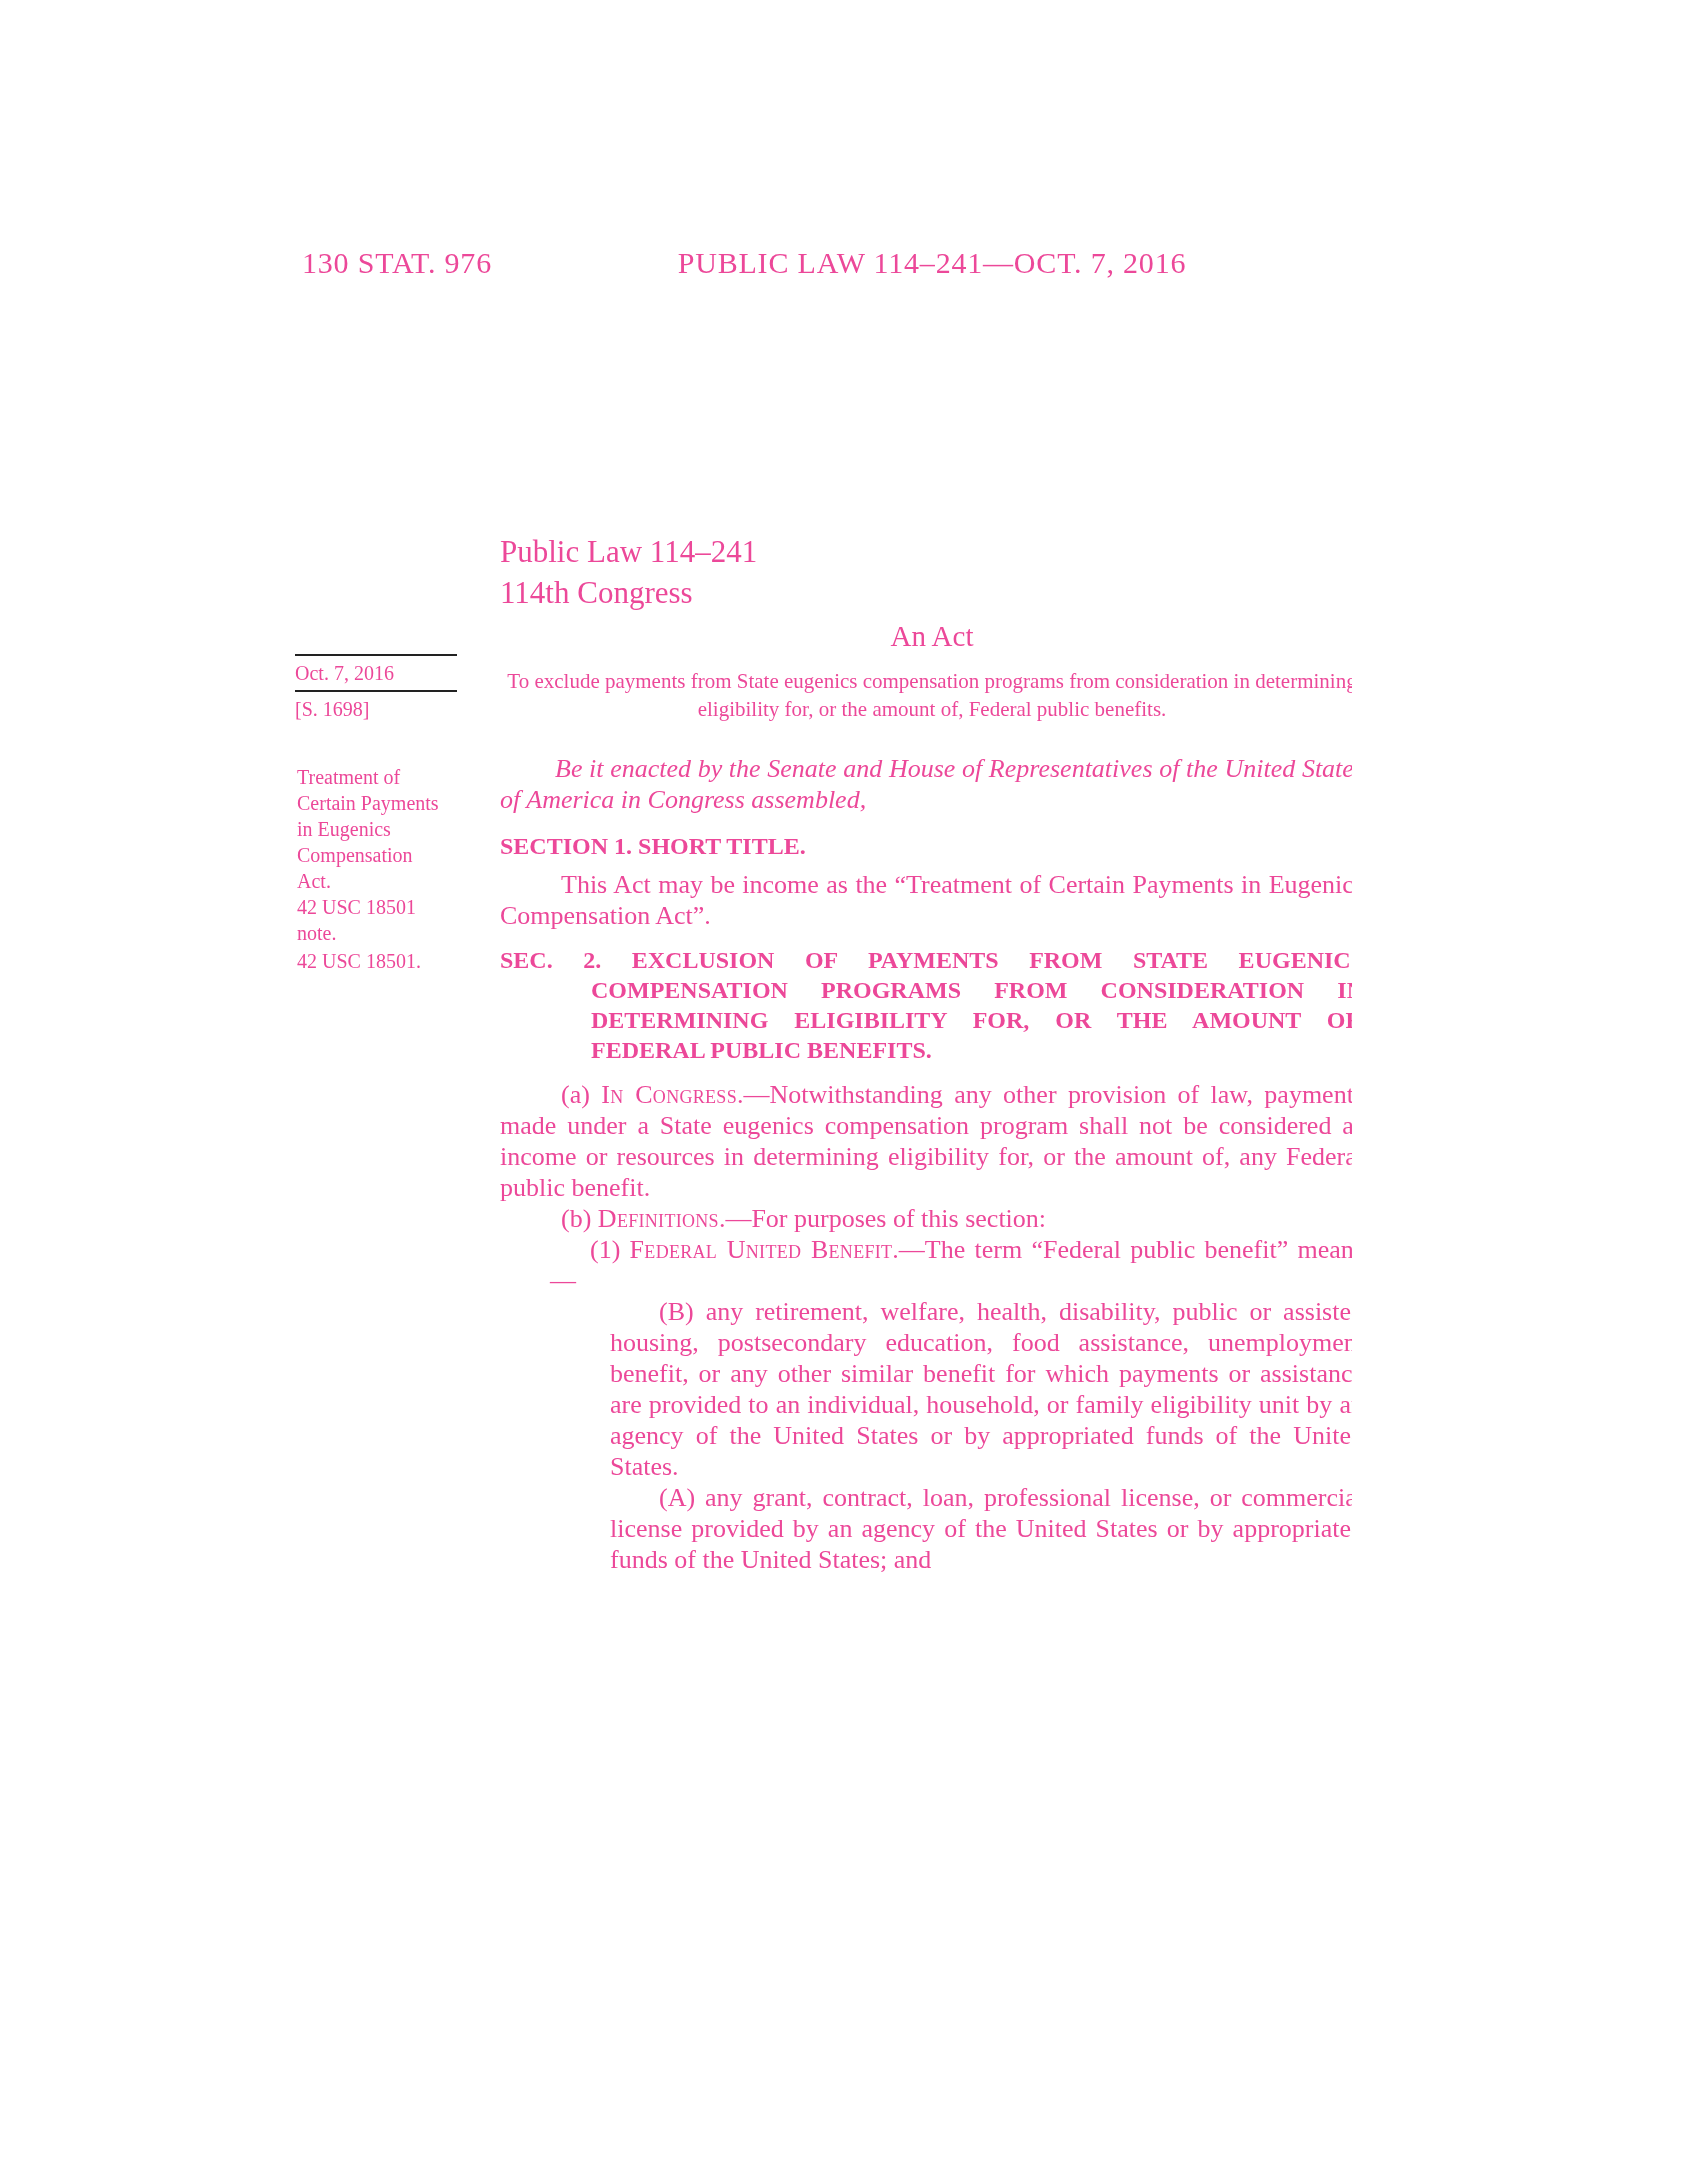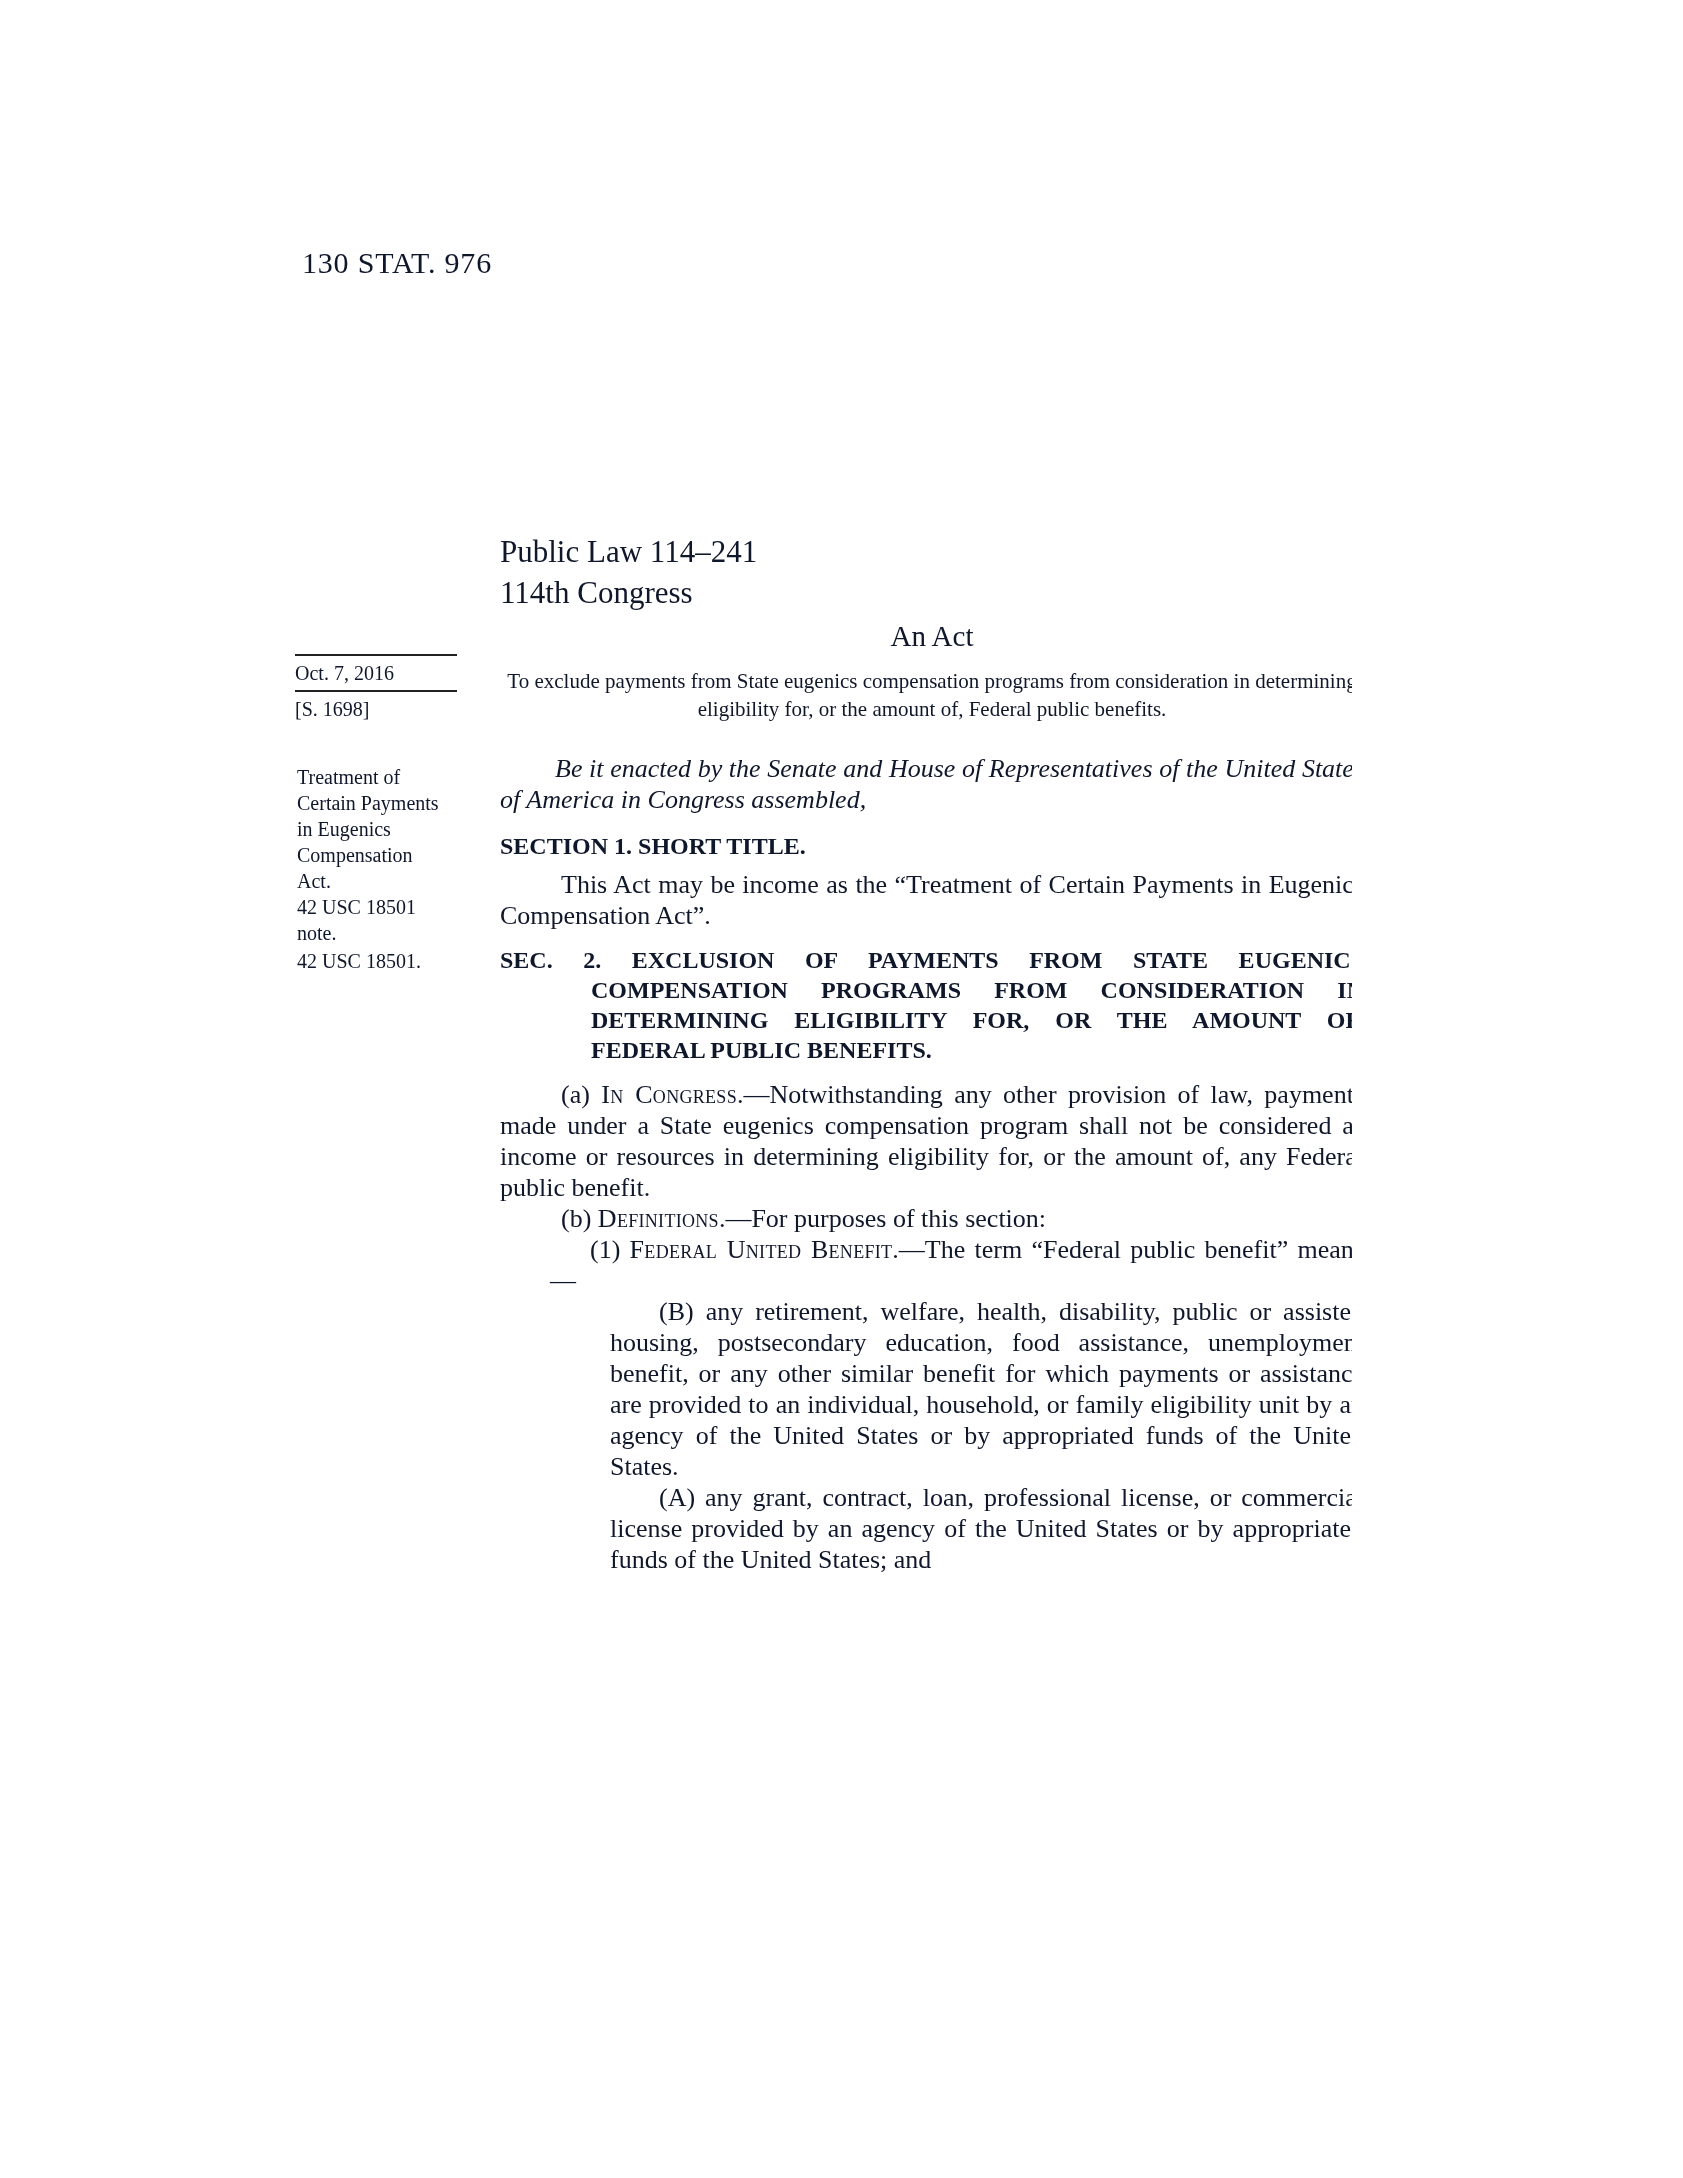--- a/index.html
+++ b/index.html
@@ -7,21 +7,21 @@
     margin: 0;
     padding: 0;
     background: #ffffff;
   }
   .page {
     position: relative;
     width: 1352px;
     height: 2178px;
     background: #ffffff;
     font-family: "Liberation Serif", "DejaVu Serif", serif;
-    color: #0f172a;
+    color: #ec4899;
     overflow: hidden;
   }
   p { margin: 0; }
 
   
   .header-stat {
     position: absolute;
     left: 302px;
     top: 246px;
     font-size: 30px;
@@ -120,20 +120,21 @@
   .para.l2 { margin-left: 110px; text-indent: 49px; }
   .gap-after { margin-bottom: 14px; }
   .sc { font-variant: small-caps; letter-spacing: 0.3px; }
 </style>
 </head>
 <body>
 
 <div class="page">
 
   <div class="header-stat">130 STAT. 976</div>
+  <div class="header-law">PUBLIC LAW 114–241—OCT. 7, 2016</div>
 
   <div class="margin-date">
     <div class="rule"></div>
     <div>Oct. 7, 2016</div>
     <div class="rule"></div>
     <div>[S. 1698]</div>
   </div>
 
   <div class="margin-act">
     <div>Treatment of Certain Payments in Eugenics Compensation Act.</div>

